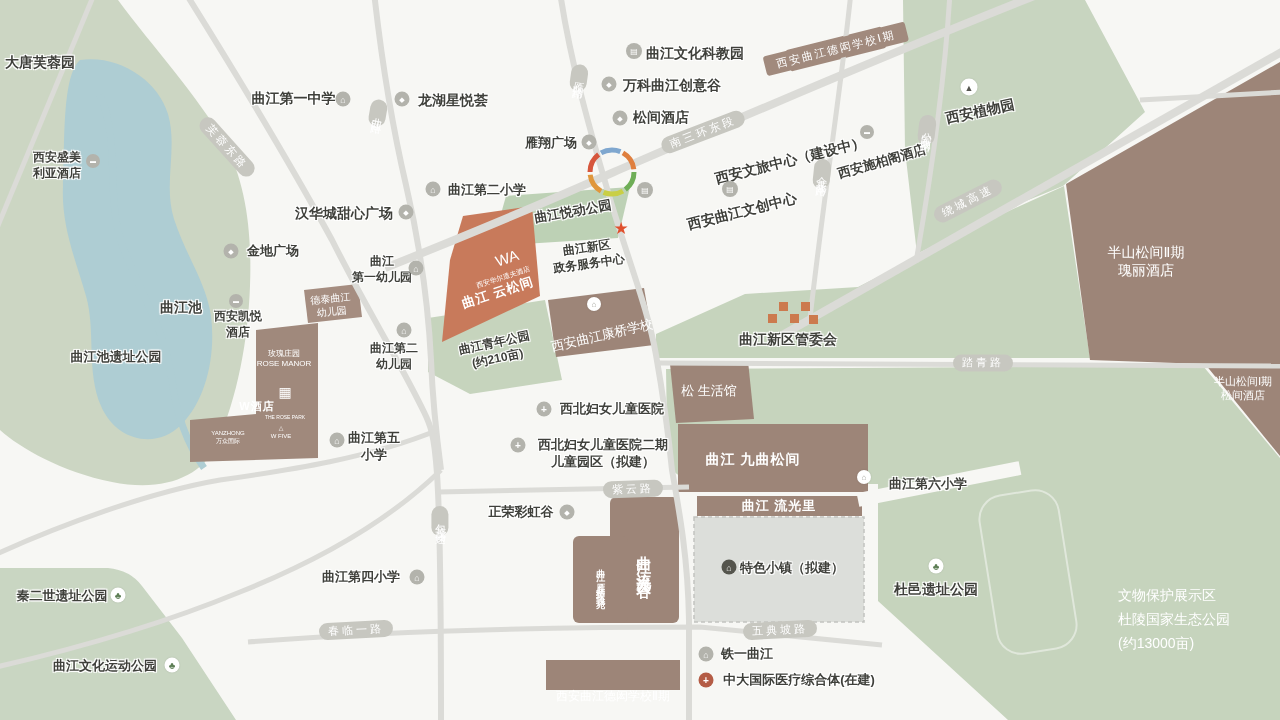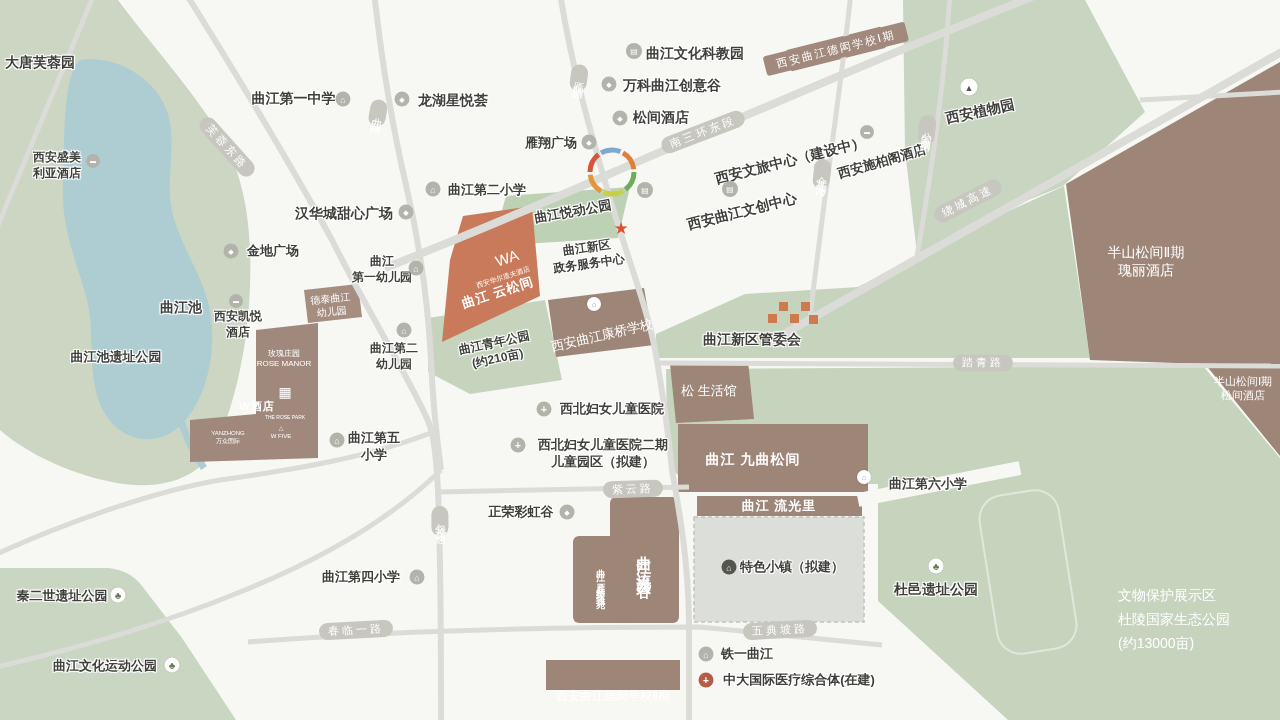--- a/index.html
+++ b/index.html
@@ -174,21 +174,21 @@
         <span class="ln">西安曲江德闳学校Ⅰ期</span>
       </div>
       <div class="lbl w" style="left: 1146px; top: 261px; font-size: 14px; transform: translate(-50%, -50%) rotate(0deg);">
         <span class="ln">半山松间Ⅱ期</span>
         <span class="ln">瑰丽酒店</span>
       </div>
       <div class="lbl w" style="left: 1243px; top: 388px; font-size: 11px; transform: translate(-50%, -50%) rotate(0deg);">
         <span class="ln">半山松间Ⅰ期</span>
         <span class="ln">松间酒店</span>
       </div>
-      <div class="lbl " style="left: 752px; top: 339px; font-size: 14px; transform: translate(-50%, -50%) rotate(0deg); text-align: center;">
+      <div class="lbl " style="left: 788px; top: 339px; font-size: 14px; transform: translate(-50%, -50%) rotate(0deg); text-align: center;">
         <span class="ln">曲江新区管委会</span>
       </div>
       <div class="lbl " style="left: 588px; top: 256px; font-size: 12px; transform: translate(-50%, -50%) rotate(-8deg);">
         <span class="ln">曲江新区</span>
         <span class="ln">政务服务中心</span>
       </div>
       <div class="lbl " style="left: 573px; top: 212px; font-size: 13px; transform: translate(-50%, -50%) rotate(-10deg);">
         <span class="ln">曲江悦动公园</span>
       </div>
       <div class="lbl " style="left: 496px; top: 351px; font-size: 12px; transform: translate(-50%, -50%) rotate(-12deg);">
@@ -209,21 +209,21 @@
       </div>
       <div class="lbl w" style="left: 709px; top: 391px; font-size: 13px; transform: translate(-50%, -50%) rotate(0deg);">
         <span class="ln">松 生活馆</span>
       </div>
       <div class="lbl wb" style="left: 753px; top: 459px; font-size: 14px; transform: translate(-50%, -50%) rotate(0deg);">
         <span class="ln">曲江 九曲松间</span>
       </div>
       <div class="lbl wb" style="left: 779px; top: 506px; font-size: 13px; transform: translate(-50%, -50%) rotate(0deg);">
         <span class="ln">曲江 流光里</span>
       </div>
-      <div class="lbl " style="left: 792px; top: 568px; font-size: 13px; transform: translate(-50%, -50%) rotate(0deg); font-family: Liberation Mono, monospace;">
+      <div class="lbl " style="left: 792px; top: 568px; font-size: 13px; transform: translate(-50%, -50%) rotate(0deg);">
         <span class="ln">特色小镇（拟建）</span>
       </div>
       <div class="lbl wv" style="left: 644px; top: 560px; font-size: 15px; transform: translate(-50%, -50%) rotate(0deg);">
         <span class="ln">曲江 流光云谷</span>
       </div>
       <div class="lbl wv" style="left: 600px; top: 579px; font-size: 9px; transform: translate(-50%, -50%) rotate(0deg);">
         <span class="ln">曲江 雁栖玫瑰苑</span>
       </div>
       <div class="lbl w" style="left: 613px; top: 697px; font-size: 12px; transform: translate(-50%, -50%) rotate(0deg);">
         <span class="ln">西安曲江德闳学校Ⅱ期</span>

